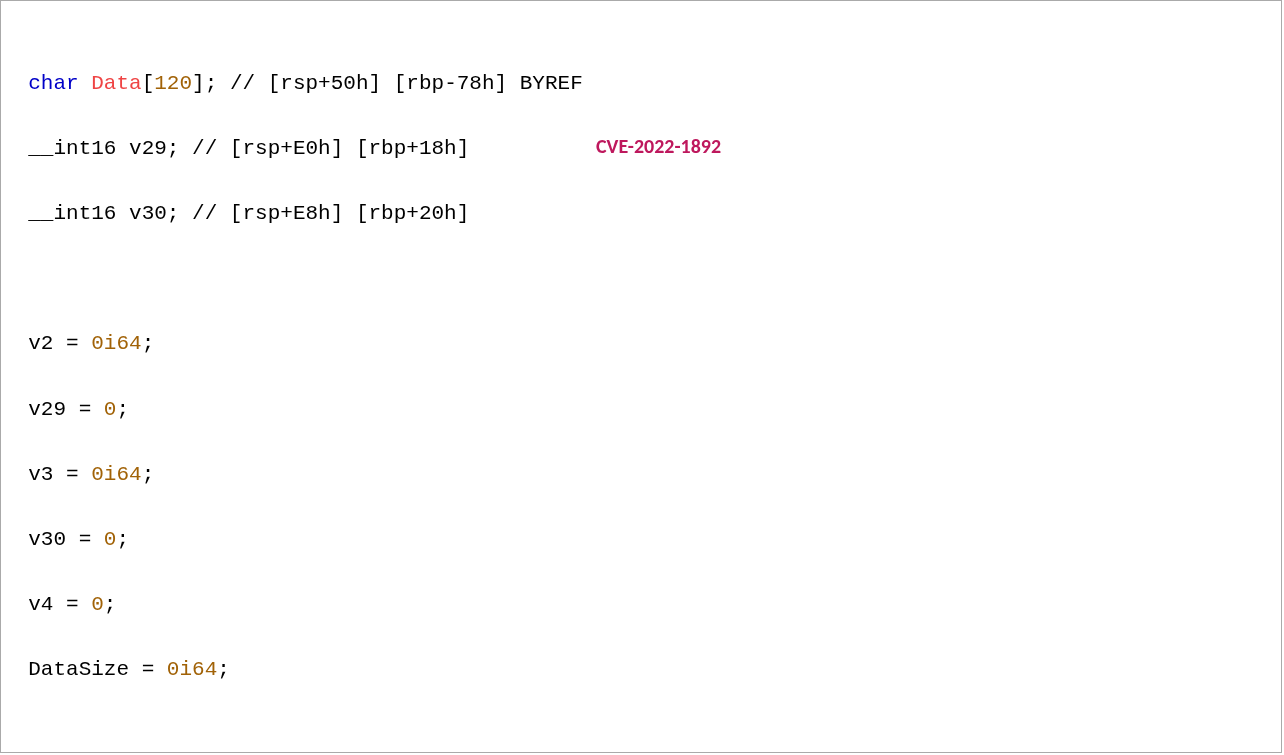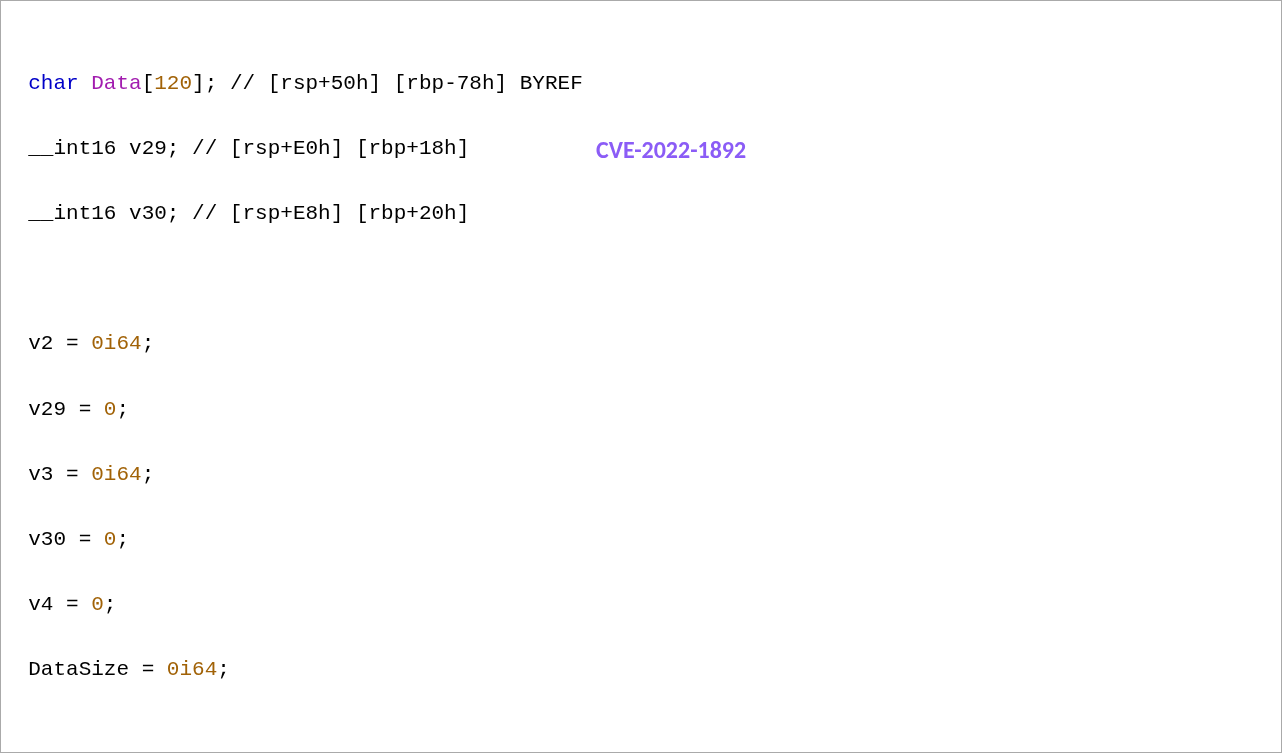--- a/index.html
+++ b/index.html
@@ -19,30 +19,30 @@
     white-space: pre;
     position: relative;
   }
   .code-line {
     display: block;
     white-space: pre;
   }
   .k-type   { color: #0000c8; }      
   .k-num    { color: #a16207; }      
   .k-var    { color: #000000; }      
-  .k-id     { color: #a21caf; }         
+  .k-id     { color: #ef4444; }         
   .k-plain  { color: #000; }
   .cve {
     position: absolute;
     left: 595px;
     top: 130px;
-    color: #8b5cf6;
+    color: #be185d;
     font-weight: bold;
     font-family: Calibri, Arial, sans-serif;
-    font-size: 24px;
+    font-size: 20px;
   }
 </style>
 </head>
 <body>
 
 <div class="code-container">
 <span class="cve">CVE-2022-1892</span>
 <span class="code-line"><span>  </span><span class="k-type">char</span><span class="k-id"> Data</span><span class="k-plain">[</span><span class="k-num">120</span><span class="k-plain">]; </span><span class="k-var">// [rsp+50h] [rbp-78h] BYREF</span></span>
 <span class="code-line"><span>  </span><span class="k-var">__int16 v29</span><span class="k-plain">; </span><span class="k-var">// [rsp+E0h] [rbp+18h]</span></span>
 <span class="code-line"><span>  </span><span class="k-var">__int16 v30</span><span class="k-plain">; </span><span class="k-var">// [rsp+E8h] [rbp+20h]</span></span>

